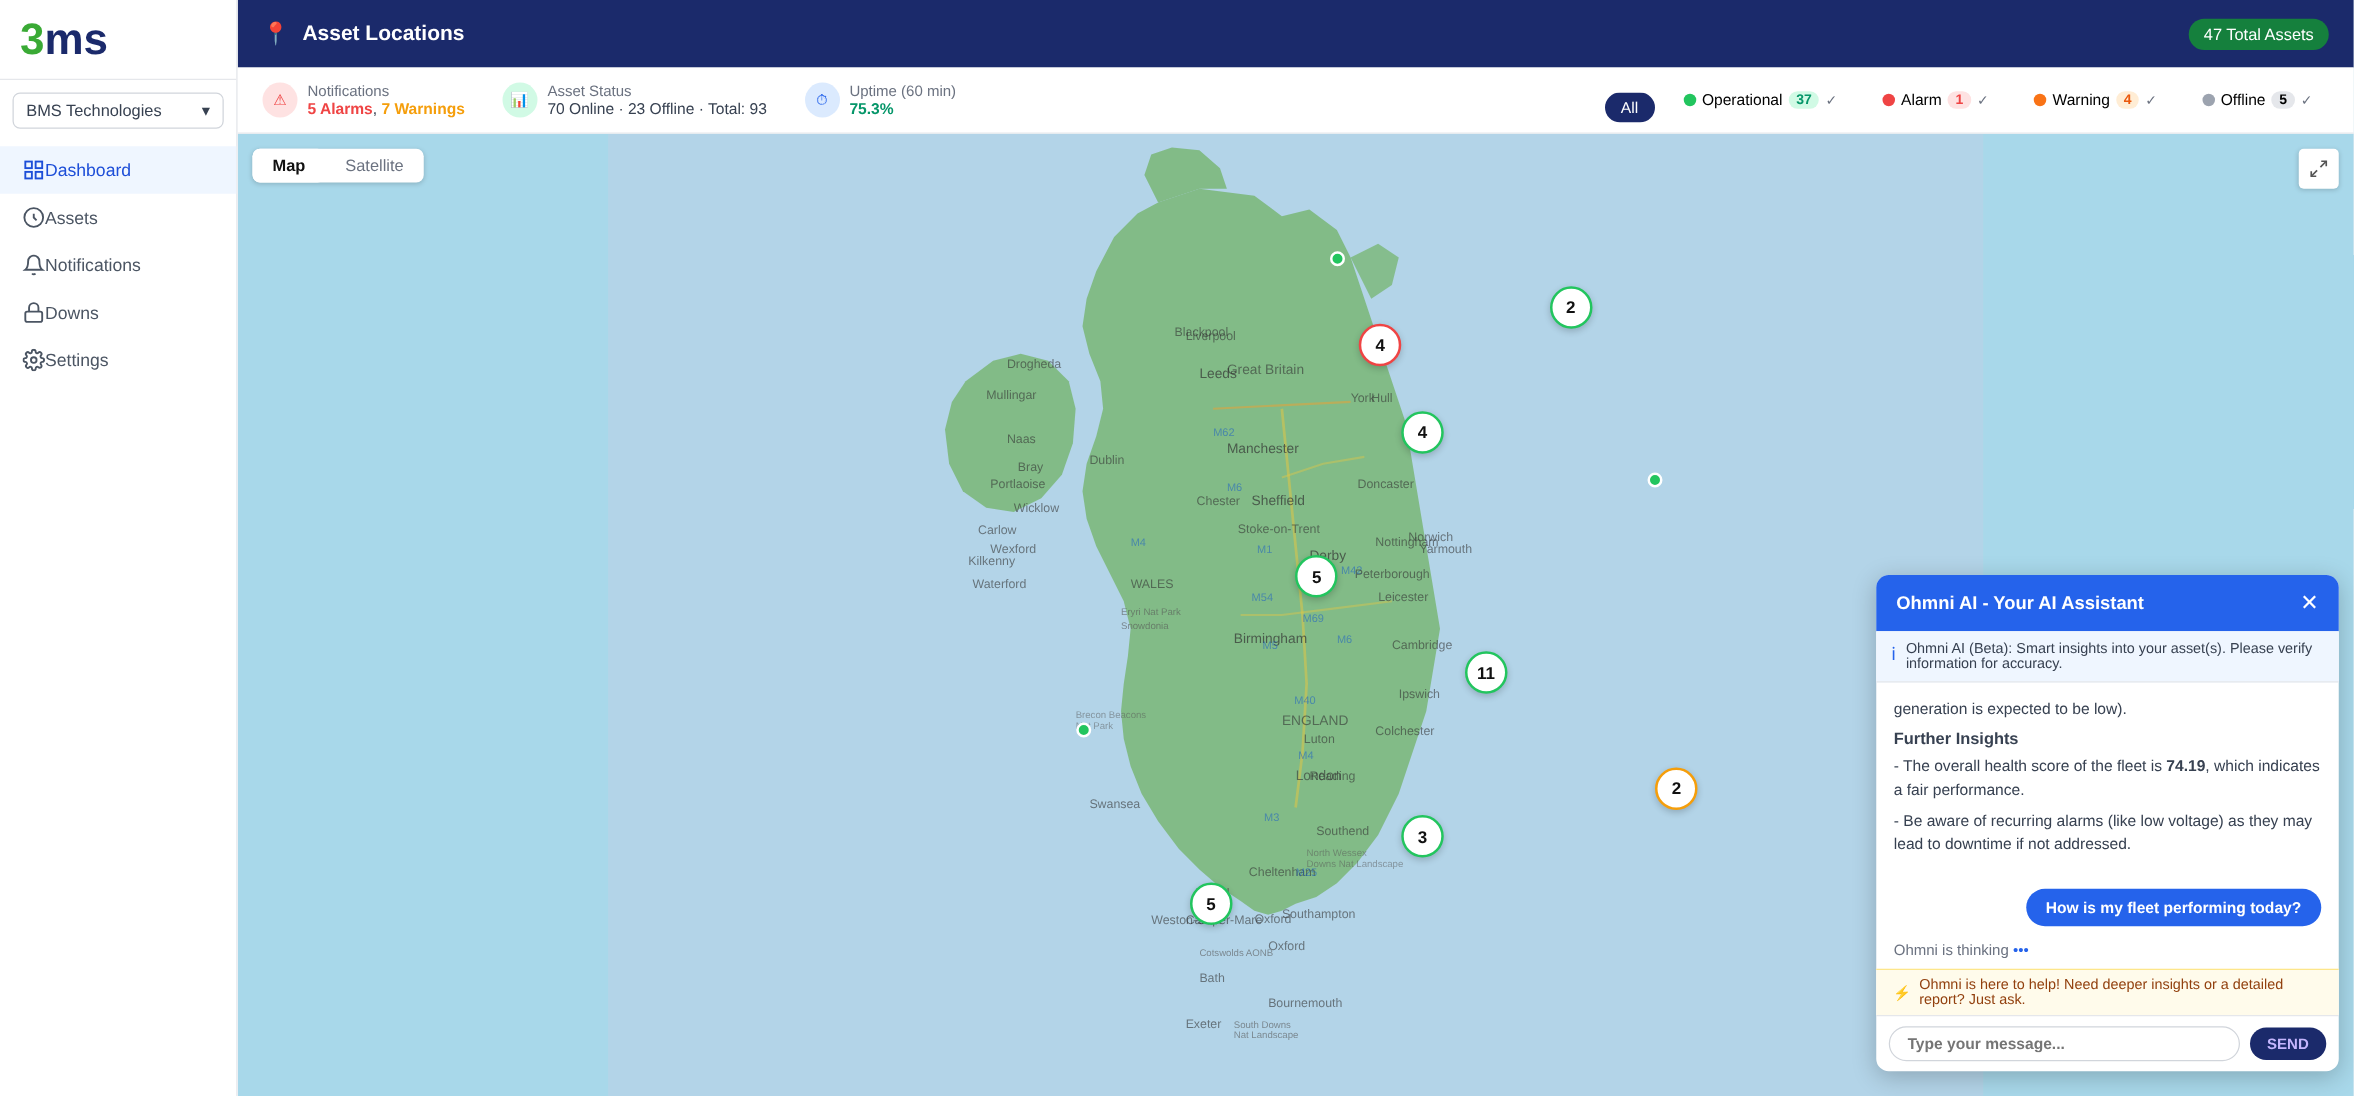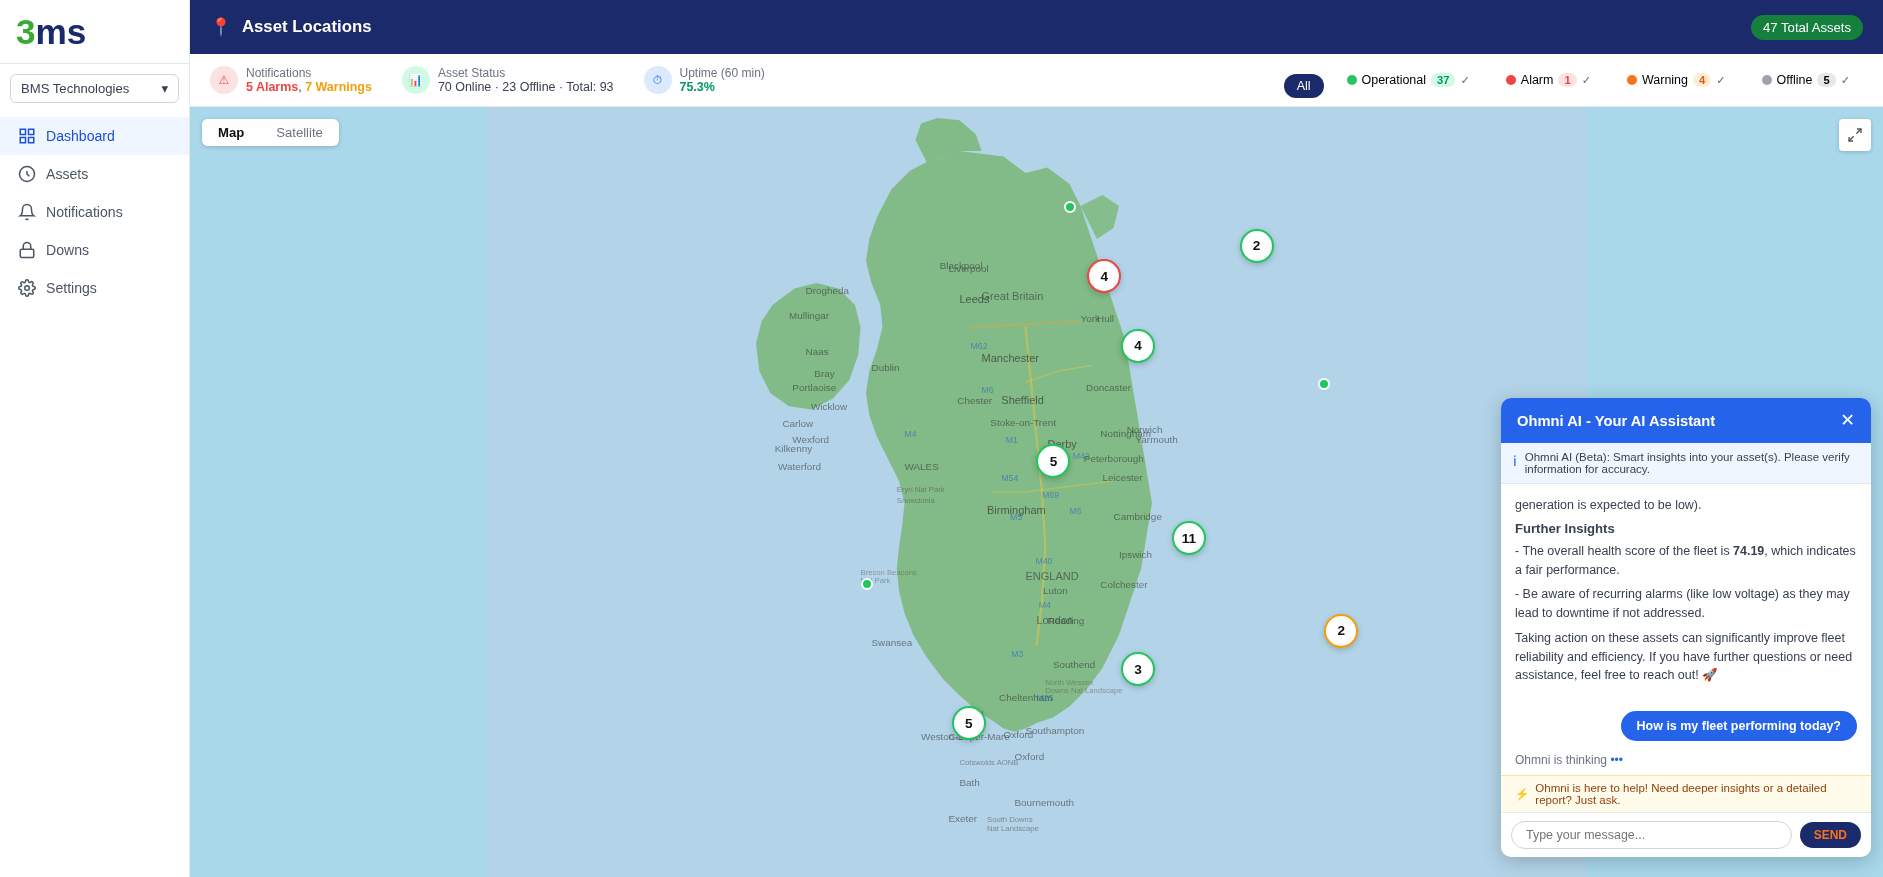--- a/index.html
+++ b/index.html
@@ -38,21 +38,20 @@
       cursor: pointer;
       background: #fff;
       font-size: 0.82rem;
       color: #374151;
       justify-content: space-between;
     }
     #nav-menu { display: flex; flex-direction: column; padding: 6px 0; flex: 1; }
     .nav-item {
       display: flex;
       align-items: center;
-      gap: 10px;
       padding: 10px 18px;
       cursor: pointer;
       font-size: 0.88rem;
       color: #4b5563;
       border-radius: 0;
       transition: background 0.15s;
     }
     .nav-item.active { background: #eff6ff; color: #1d4ed8; }
     .nav-item .nav-icon { width: 18px; height: 18px; display: flex; align-items: center; justify-content: center; }
     .nav-item svg { width: 18px; height: 18px; }
@@ -240,24 +239,25 @@
       gap: 8px;
       align-items: center;
     }
     #ai-input {
       flex: 1;
       border: 1px solid #d1d5db;
       border-radius: 18px;
       padding: 6px 14px;
       font-size: 0.78rem;
       outline: none;
+      font-weight: bold;
     }
     #ai-send {
       background: #1b2a6b;
-      color: #f97316;
+      color: #c4b5fd;
       border: none;
       border-radius: 16px;
       padding: 6px 14px;
       font-size: 0.75rem;
       font-weight: 700;
       cursor: pointer;
     }
 
     
     #map-bg {
@@ -549,21 +549,20 @@
       </div>
       <div id="ai-info-bar">
         <span id="ai-info-icon">ℹ</span>
         <span>Ohmni AI (Beta): Smart insights into your asset(s). Please verify information for accuracy.</span>
       </div>
       <div id="ai-body">
         <p>generation is expected to be low).</p>
         <div class="section-title">Further Insights</div>
         <p>- The overall health score of the fleet is <strong>74.19</strong>, which indicates a fair performance.</p>
         <p>- Be aware of recurring alarms (like low voltage) as they may lead to downtime if not addressed.</p>
-        <p>Taking action on these assets can significantly improve fleet reliability and efficiency. If you have further questions or need assistance, feel free to reach out! 🚀</p>
       </div>
       <button id="ai-action-btn">How is my fleet performing today?</button>
       <div id="ai-thinking">
         <span>Ohmni is thinking</span> <span style="color:#2563eb;">•••</span>
       </div>
       <div id="ai-helper-bar">
         <span>⚡</span>
         <span>Ohmni is here to help! Need deeper insights or a detailed report? Just ask.</span>
       </div>
       <div id="ai-input-bar">

